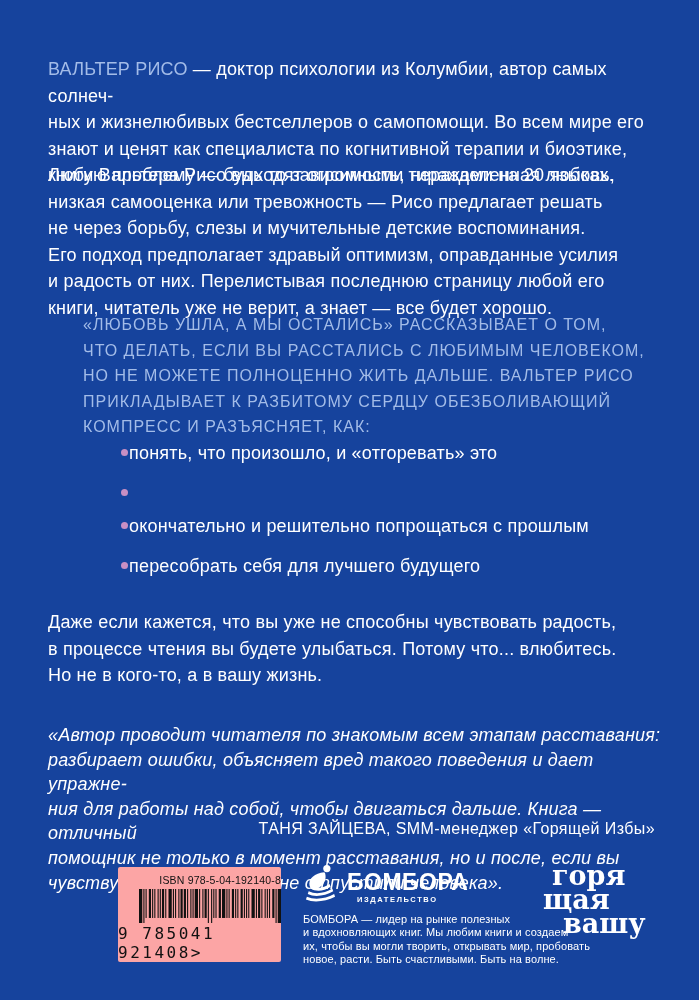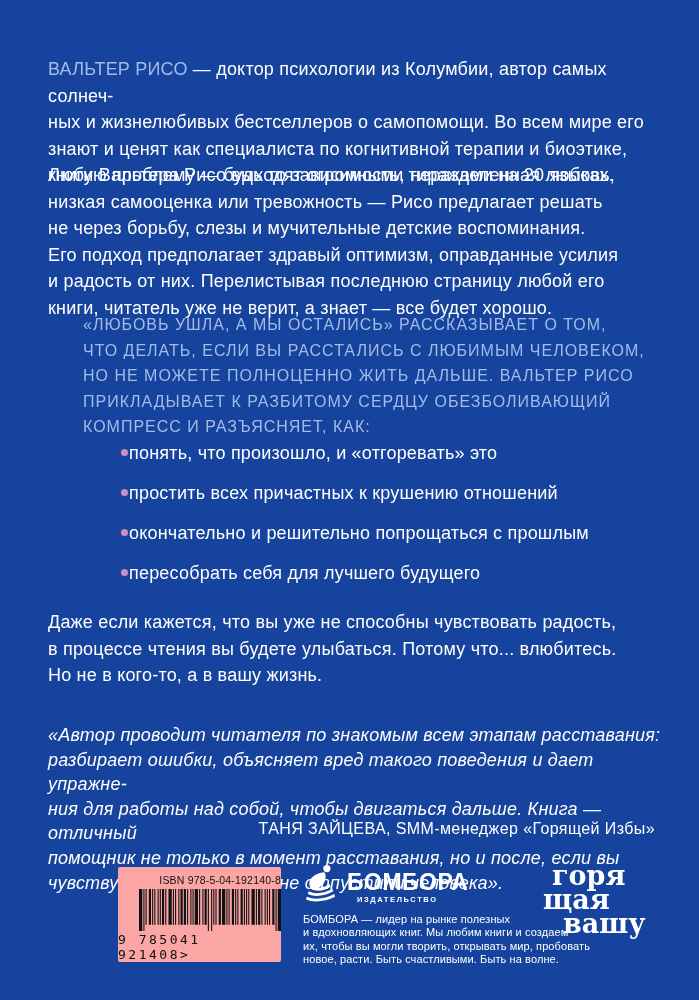--- a/index.html
+++ b/index.html
@@ -76,21 +76,21 @@
     background:#fca5a5;border-radius:2px;
     display:flex;flex-direction:column;align-items:flex-end;
     padding-top:7px;
   }
   .isbn-label{
     color:#111;font-size:10.5px;letter-spacing:.2px;
     font-family:"Liberation Sans",sans-serif;
   }
   .barcode-svg{display:block;width:142px;height:50px;margin-top:3px;fill:#111;}
   .barcode-digits{
-    color:#111;font-size:13px;letter-spacing:2.5px;
+    color:#111;font-size:16px;letter-spacing:2.5px;
     margin-top:1px;font-family:"DejaVu Sans Mono",monospace;
   }
   .publisher-icon{position:absolute;left:302px;top:864px;width:37px;height:40px;}
   .publisher-name{
     position:absolute;left:347px;top:869px;
     font-size:23px;font-weight:bold;letter-spacing:.5px;
   }
   .publisher-subtitle{
     position:absolute;left:349px;top:895px;
     font-size:7.5px;font-weight:bold;letter-spacing:1.6px;padding-left:8px;
@@ -133,21 +133,20 @@
 ПРИКЛАДЫВАЕТ К РАЗБИТОМУ СЕРДЦУ ОБЕЗБОЛИВАЮЩИЙ
 КОМПРЕСС И РАЗЪЯСНЯЕТ, КАК:</p>
 
   <ul class="benefits">
     <li class="benefit">
       <span class="dot"></span>
       <span>понять, что произошло, и «отгоревать» это</span>
     </li>
     <li class="benefit">
       <span class="dot"></span>
-      <span>простить всех причастных к крушению отношений</span>
     </li>
     <li class="benefit">
       <span class="dot"></span>
       <span>окончательно и решительно попрощаться с прошлым</span>
     </li>
     <li class="benefit">
       <span class="dot"></span>
       <span>пересобрать себя для лучшего будущего</span>
     </li>
   </ul>

